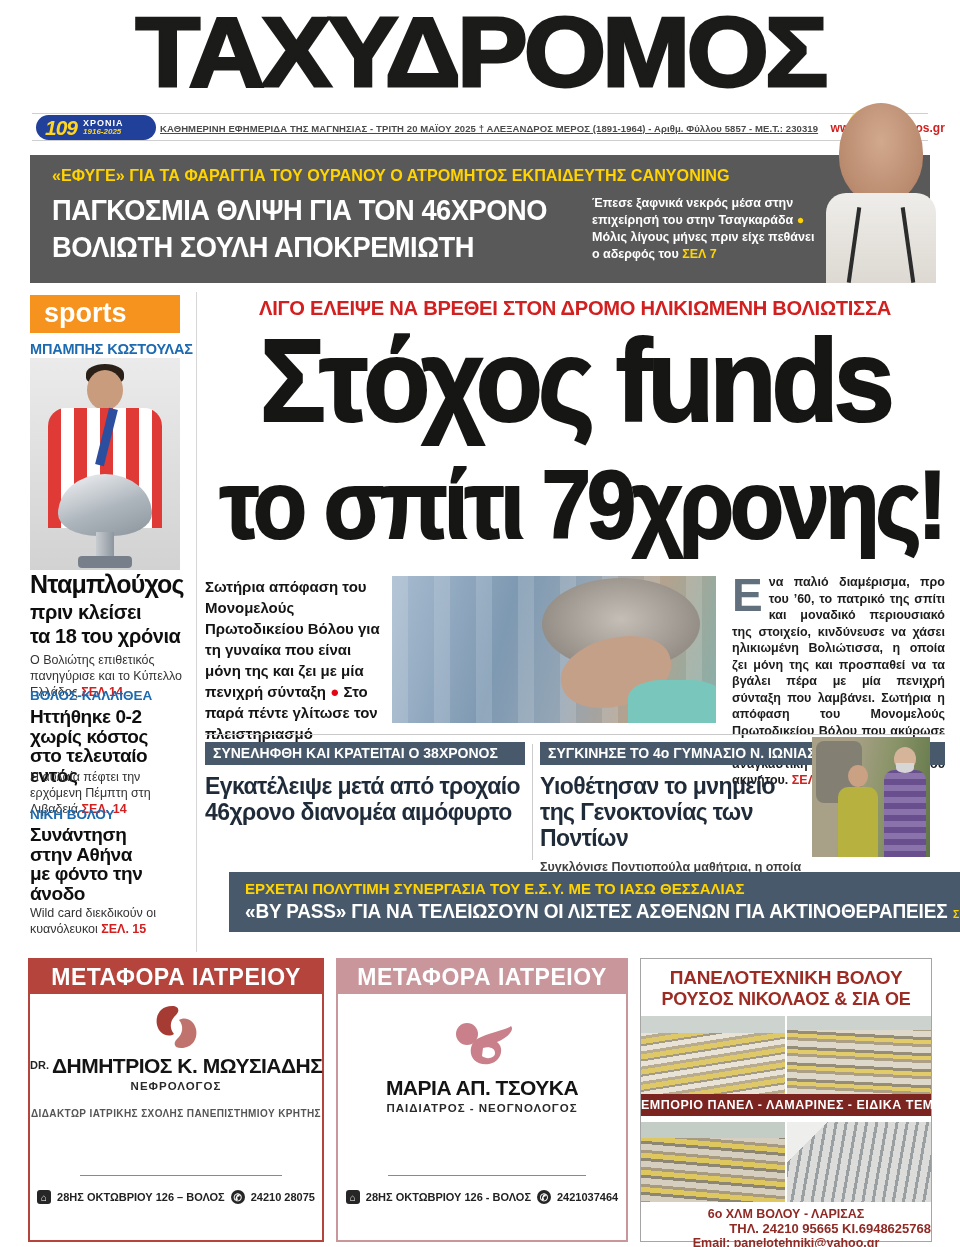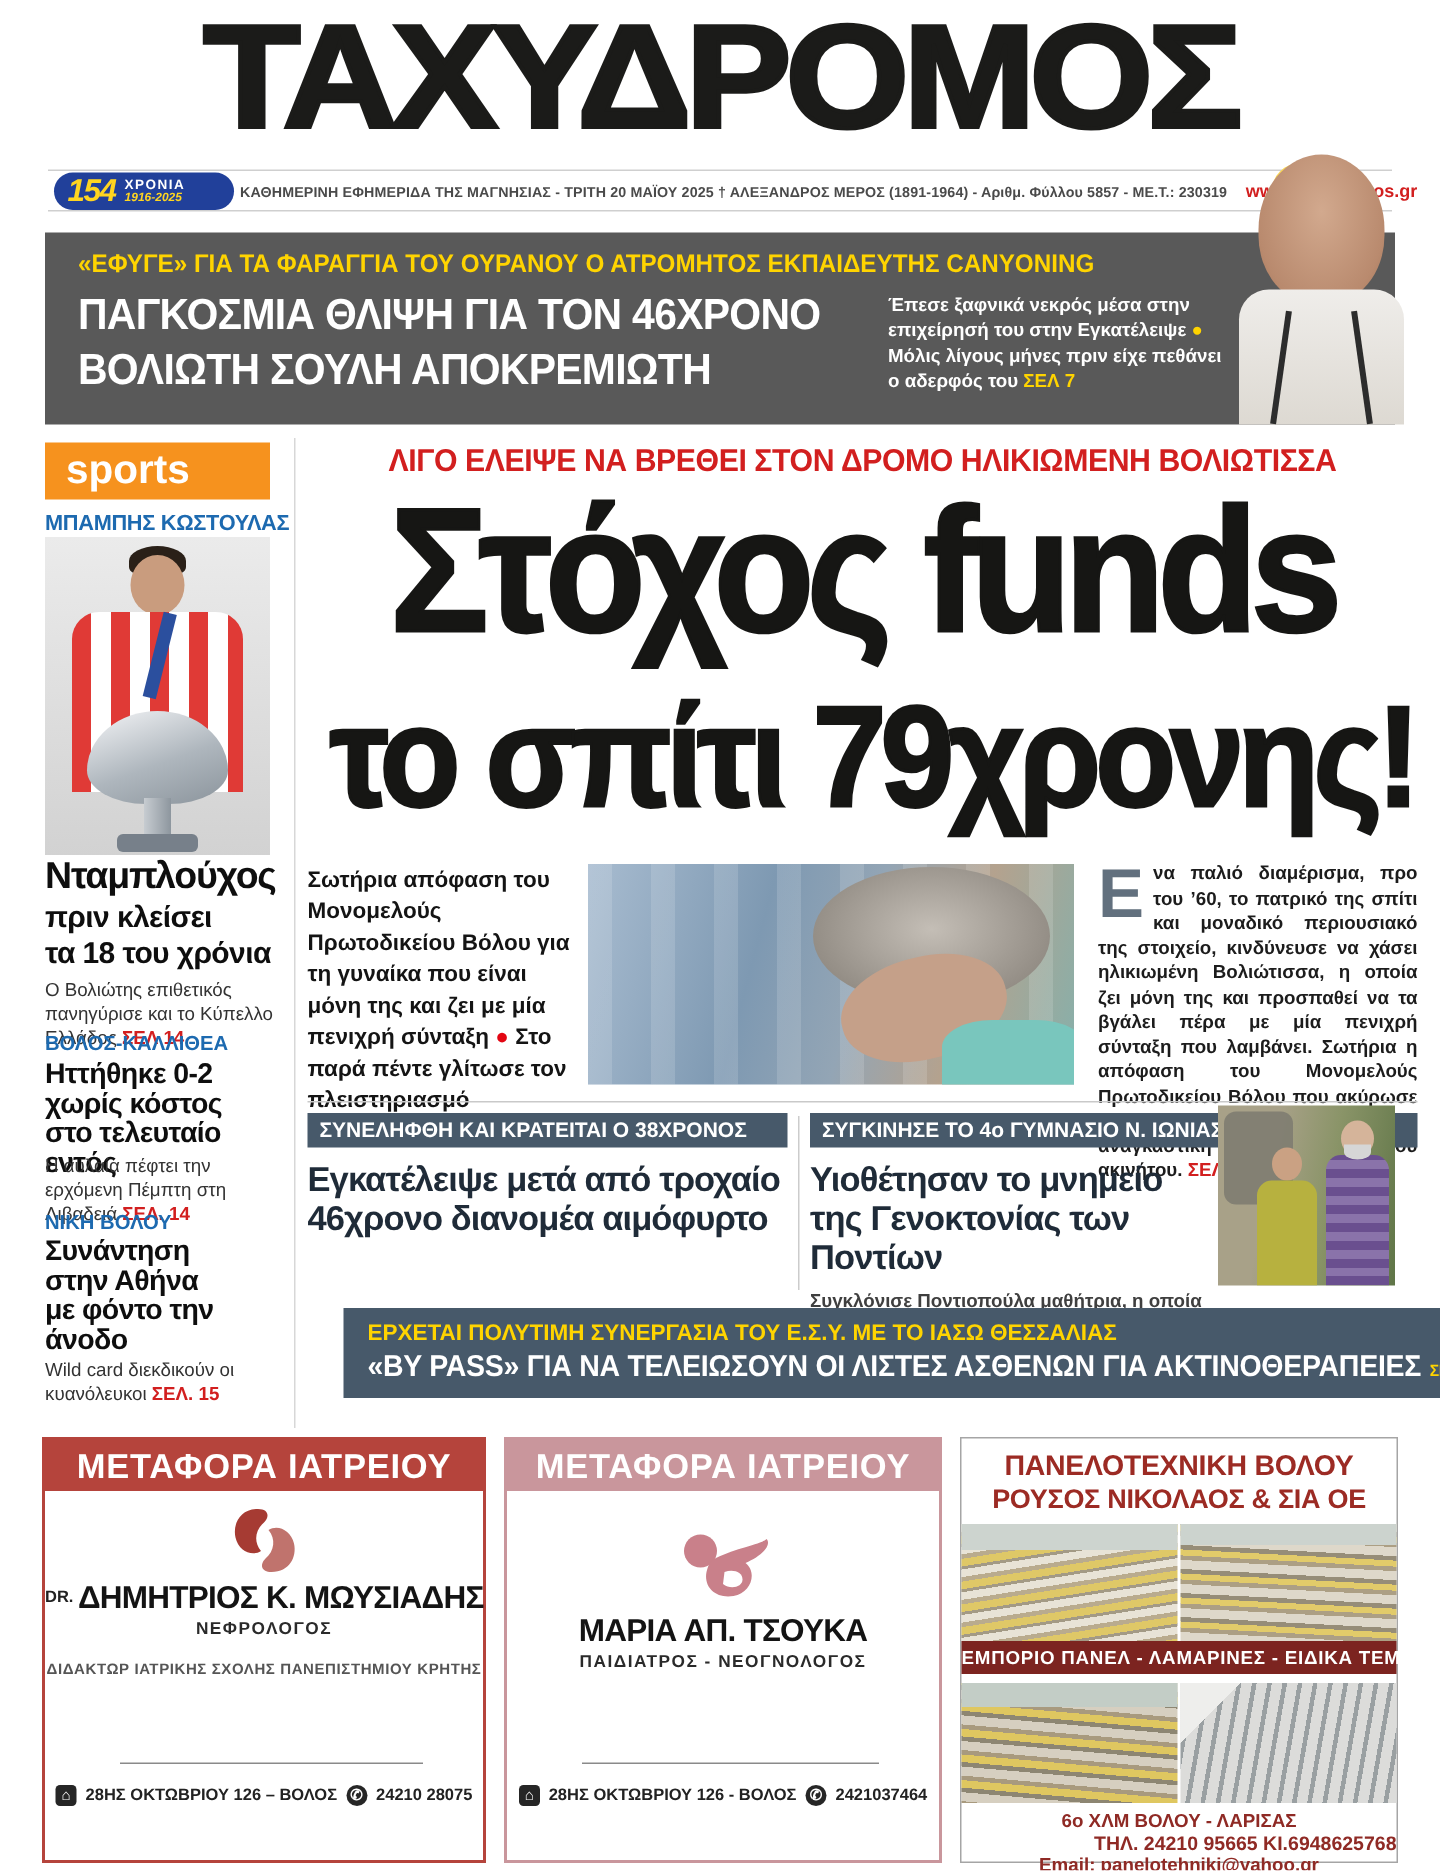--- a/index.html
+++ b/index.html
@@ -13,21 +13,21 @@
     color:#1b1b19;-webkit-text-stroke:3px #1b1b19;transform:scaleY(0.92);transform-origin:top center;}
   .info-bar{position:absolute;left:32px;right:32px;top:113px;height:28px;
     border-top:1px solid #cfcfcf;border-bottom:1px solid #cfcfcf;display:flex;align-items:center;}
   .badge109{position:absolute;left:4px;top:1px;width:120px;height:25px;background:#21409a;
     border-radius:13px;display:flex;align-items:center;padding-left:9px;}
   .badge109 .num{font-size:21px;font-weight:bold;font-style:italic;color:#ffd520;letter-spacing:-1px;}
   .badge109 .stack{margin-left:6px;line-height:1;}
   .badge109 .stack .l1{font-size:9px;font-weight:bold;color:#fff;letter-spacing:1px;}
   .badge109 .stack .l2{font-size:8px;font-weight:bold;color:#ffd520;font-style:italic;}
   .info-center{flex:1;text-align:center;margin-left:128px;margin-right:80px;white-space:nowrap;}
-  .info-text{font-size:9.5px;color:#4a4a4a;font-weight:bold;letter-spacing:0.1px;}
+  .info-text{font-size:9.5px;color:#4a4a4a;font-weight:bold;letter-spacing:0.1px;text-decoration:underline;}
   .info-site{font-size:12px;color:#d21f1f;font-weight:bold;margin-left:8px;}
   .coin{position:absolute;right:44px;top:-5px;width:36px;height:36px;border-radius:50%;
     background:radial-gradient(circle at 35% 32%,#ffe873,#f7c530 55%,#e8960f 95%);
     display:flex;align-items:center;justify-content:center;font-size:10px;font-weight:bold;color:#c82020;z-index:1;}
 
   
   .topstory{position:absolute;left:30px;top:155px;width:900px;height:128px;background:#595959;}
   .topstory .kick{position:absolute;left:22px;top:11px;color:#ffd400;font-weight:bold;font-size:17px;
     white-space:nowrap;transform:scaleX(0.95);transform-origin:left;}
   .topstory .hl{position:absolute;left:22px;top:37px;color:#fff;font-weight:bold;font-size:29px;
@@ -172,39 +172,39 @@
   .ad3-mail{text-align:center;font-size:12.5px;font-weight:bold;color:#8f2a25;}
 </style>
 </head>
 <body>
 
 <div class="page">
 
   <div class="mast-title">ΤΑΧΥΔΡΟΜΟΣ</div>
   <div class="info-bar">
     <div class="badge109">
-      <span class="num">154</span>
+      <span class="num">109</span>
       <span class="stack">
         <div class="l1">ΧΡΟΝΙΑ</div>
         <div class="l2">1916-2025</div>
       </span>
     </div>
     <div class="info-center">
       <span class="info-text">ΚΑΘΗΜΕΡΙΝΗ ΕΦΗΜΕΡΙΔΑ ΤΗΣ ΜΑΓΝΗΣΙΑΣ - ΤΡΙΤΗ 20 ΜΑΪΟΥ 2025 † ΑΛΕΞΑΝΔΡΟΣ ΜΕΡΟΣ (1891-1964) - Αριθμ. Φύλλου 5857 - ΜΕ.Τ.: 230319</span>
       <span class="info-site">www.taxydromos.gr</span>
     </div>
     <div class="coin">0,80</div>
   </div>
 
   <div class="topstory">
     <div class="kick">«ΕΦΥΓΕ» ΓΙΑ ΤΑ ΦΑΡΑΓΓΙΑ ΤΟΥ ΟΥΡΑΝΟΥ Ο ΑΤΡΟΜΗΤΟΣ ΕΚΠΑΙΔΕΥΤΗΣ CANYONING</div>
     <div class="hl" style="top:37px;">ΠΑΓΚΟΣΜΙΑ ΘΛΙΨΗ ΓΙΑ ΤΟΝ 46ΧΡΟΝΟ</div>
     <div class="hl" style="top:74px;">ΒΟΛΙΩΤΗ ΣΟΥΛΗ ΑΠΟΚΡΕΜΙΩΤΗ</div>
     <div class="sub">
-      <span>Έπεσε ξαφνικά νεκρός μέσα στην επιχείρησή του στην Εγκατέλειψε </span><span class="yb">●</span><span> Μόλις λίγους μήνες πριν είχε πεθάνει ο αδερφός του </span><span class="yb">ΣΕΛ 7</span>
+      <span>Έπεσε ξαφνικά νεκρός μέσα στην επιχείρησή του στην Τσαγκαράδα </span><span class="yb">●</span><span> Μόλις λίγους μήνες πριν είχε πεθάνει ο αδερφός του </span><span class="yb">ΣΕΛ 7</span>
     </div>
   </div>
   <div class="man-photo">
     <div class="head"></div>
     <div class="shirt"></div>
     <div class="cord1"></div>
     <div class="cord2"></div>
   </div>
 
   <div class="vsep"></div>

